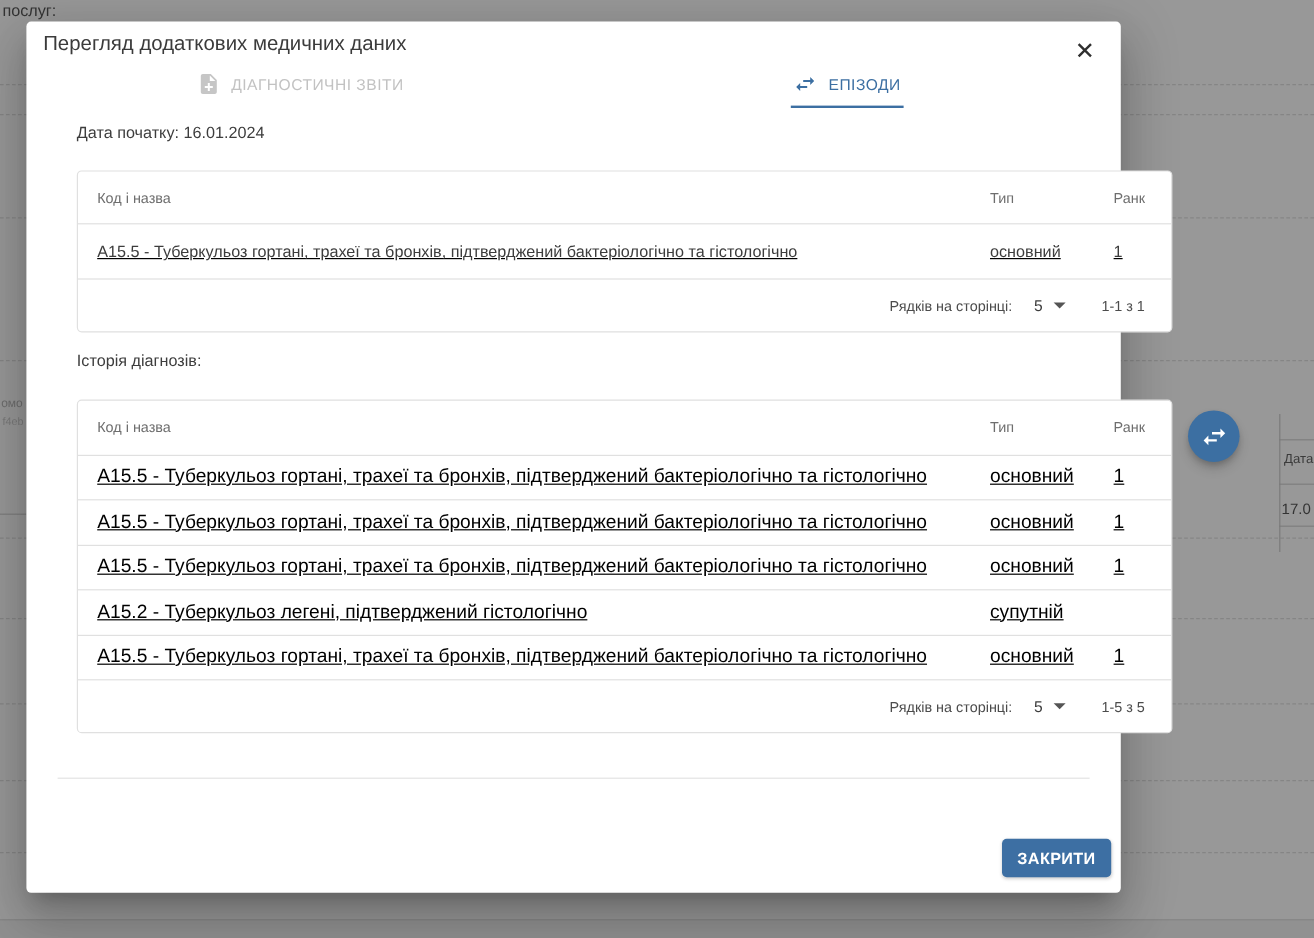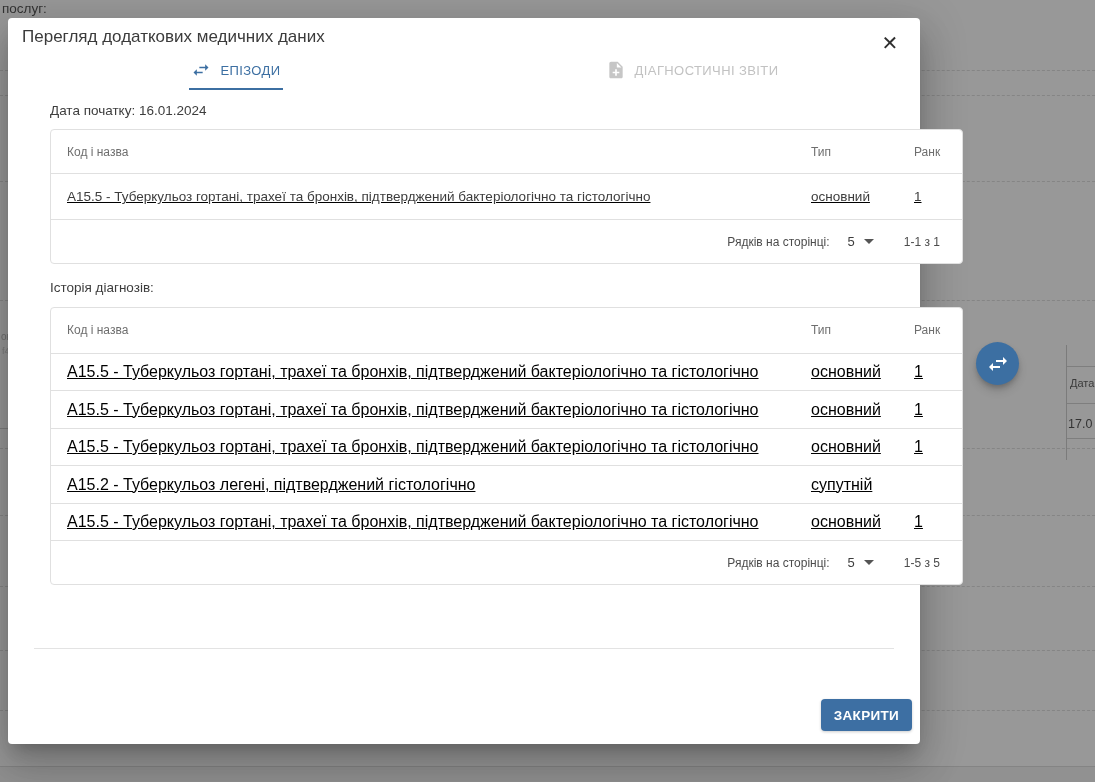--- a/index.html
+++ b/index.html
@@ -14,21 +14,21 @@
   .bg-left-2 { left:2px; top:346px; font-size:9px; color:#7a7a7a; }
   .bg-right-date { left:1070px; top:377px; font-size:11px; color:#3a3a3a; }
   .bg-right-num { left:1068px; top:417px; font-size:12.5px; color:#333; }
   .dash { position:absolute; left:0; right:0; border-top:1px dashed #858585; }
   .solidline { position:absolute; border-top:1px solid #7e7e7e; }
   .vline { position:absolute; border-left:1px solid #7b7b7b; }
   .bottom-strip { position:absolute; left:0; right:0; top:766px; height:16px;
     background:#919191; border-top:1px solid #848484; }
 
   
-  .modal { position:absolute; left:8px; top:18px; width:912px; height:726px;
+  .modal { position:absolute; left:22px; top:18px; width:912px; height:726px;
     background:#ffffff; border-radius:4px;
     box-shadow:0 11px 15px -7px rgba(0,0,0,.2),0 24px 38px 3px rgba(0,0,0,.14),0 9px 46px 8px rgba(0,0,0,.12); }
   .m-title { position:absolute; left:14px; top:9px; font-size:17px; color:#3b3b3b; }
   .m-close { position:absolute; right:16px; top:11px; width:28px; height:28px;
     background:none; border:none; font-size:20px; line-height:28px; color:#2f2f2f;
     cursor:pointer; text-align:center; }
 
   
   .tabs { position:absolute; left:0; right:0; top:38px; height:45px; display:flex; }
   .tab { flex:1; display:flex; justify-content:center; align-items:flex-start; cursor:pointer; }
@@ -42,21 +42,21 @@
   .tab-icon { width:20px; height:20px; }
   .tab.active .tab-icon { fill:#3c6fa2; }
   .tab.disabled .tab-icon { fill:#c6c6c6; }
 
   
   .content { position:absolute; left:42px; top:82px; width:913px; }
   .ep-title { font-size:14.5px; font-weight:700; color:#333; line-height:20px; margin-bottom:5px; }
   .ep-line { font-size:13.5px; color:#3d3d3d; line-height:22.4px; }
 
   
-  .tbl { border:1px solid #e0e0e0; border-radius:4px; width:913px; background:#fff; margin-top:7px; }
+  .tbl { border:1px solid #e0e0e0; border-radius:4px; width:913px; background:#fff; margin-top:20px; }
   .trow { display:flex; align-items:center; border-bottom:1px solid #e0e0e0; }
   .thead { height:44px; }
   .thead2 { height:46px; }
   .c { padding-left:16px; }
   .c.name { flex:1; }
   .c.type { width:99px; padding-left:0; }
   .c.rank { width:52px; padding-left:4px; }
   .thead .c, .thead2 .c { font-size:12px; color:#6e6e6e; }
   .tdata .c { font-size:13.5px; color:#3d3d3d; }
   .tdata { height:46px;text-decoration:underline; }
@@ -110,36 +110,36 @@
   <div class="solidline" style="top:428px; left:0; width:22px;"></div>
   <div class="vline" style="left:1066px; top:345px; height:115px;"></div>
   <div class="bottom-strip"></div>
 </div>
 
 <div class="modal">
   <div class="m-title">Перегляд додаткових медичних даних</div>
   <button class="m-close">✕</button>
 
   <div class="tabs">
+    <div class="tab disabled">
+      <span class="tab-inner">
+        <svg class="tab-icon" viewBox="0 0 24 24">
+          <path d="M14 2H6c-1.1 0-2 .9-2 2v16c0 1.1.9 2 2 2h12c1.1 0 2-.9 2-2V8l-6-6zm2 14h-3v3h-2v-3H8v-2h3v-3h2v3h3v2zm-3-7V3.5L18.5 9H13z"></path>
+        </svg>
+        <span class="tab-label">ДІАГНОСТИЧНІ ЗВІТИ</span>
+      </span>
+    </div>
     <div class="tab active">
       <span class="tab-inner">
         <svg class="tab-icon" viewBox="0 0 24 24">
           <path d="M6.99 11L3 15l3.99 4v-3H14v-2H6.99v-3zM21 9l-3.99-4v3H10v2h7.01v3L21 9z"></path>
         </svg>
         <span class="tab-label">ЕПІЗОДИ</span>
       </span>
     </div>
-    <div class="tab disabled">
-      <span class="tab-inner">
-        <svg class="tab-icon" viewBox="0 0 24 24">
-          <path d="M14 2H6c-1.1 0-2 .9-2 2v16c0 1.1.9 2 2 2h12c1.1 0 2-.9 2-2V8l-6-6zm2 14h-3v3h-2v-3H8v-2h3v-3h2v3h3v2zm-3-7V3.5L18.5 9H13z"></path>
-        </svg>
-        <span class="tab-label">ДІАГНОСТИЧНІ ЗВІТИ</span>
-      </span>
-    </div>
   </div>
 
   <div class="content">
     <div class="ep-line">Дата початку: 16.01.2024</div>
 
     <div class="tbl">
       <div class="trow thead">
         <div class="c name">Код і назва</div>
         <div class="c type">Тип</div>
         <div class="c rank">Ранк</div>

